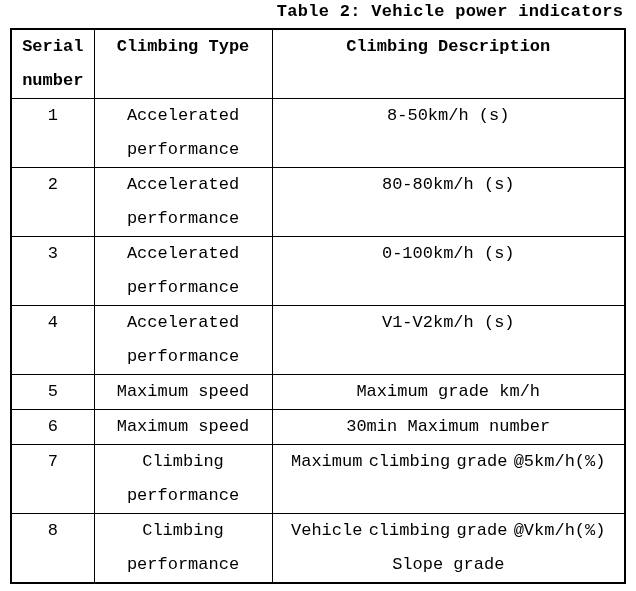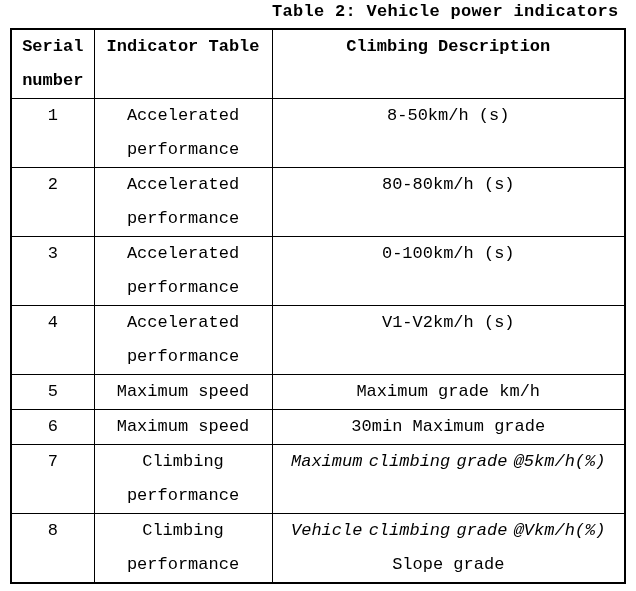--- a/index.html
+++ b/index.html
@@ -5,21 +5,21 @@
   * { margin: 0; padding: 0; box-sizing: border-box; }
   html, body {
     width: 636px; height: 591px;
     background: #ffffff;
     color: #000000;
     font-family: "Liberation Mono", "DejaVu Sans Mono", monospace;
   }
   .caption {
     margin: 2px 0 0 272px;
     width: 356px;
-    text-align: left;
+    text-align: center;
     font-size: 17px;
     line-height: 20px;
     font-weight: bold;
     white-space: nowrap;
     letter-spacing: 0.3px;
   }
   table.indicators {
     margin: 6px 0 0 10px;
     border-collapse: collapse;
     table-layout: fixed;
@@ -35,41 +35,41 @@
     vertical-align: top;
     font-size: 17px;
     line-height: 34px;
     font-weight: normal;
     white-space: nowrap;
     overflow: hidden;
   }
   th { font-weight: bold; }
   tr.h2 { height: 68px; padding-left: 16px; }
   tr.h1 { height: 34px; }
-  .tight { word-spacing: -4px; font-style: italic; }
+  .tight { word-spacing: -4px; }
 </style>
 </head>
 <body>
 
 <div class="caption">Table 2: Vehicle power indicators</div>
 
 <table class="indicators">
   <colgroup>
       <col class="c1">
       <col class="c2">
       <col class="c3">
     </colgroup>
   <tbody>
     <tr class="h2">
       <th>
         <div>Serial</div>
         <div>number</div>
       </th>
       <th>
-        <div>Indicator Table</div>
+        <div>Climbing Type</div>
       </th>
       <th>
         <div>Climbing Description</div>
       </th>
     </tr>
 
     <tr class="h2">
       <td>
           <div>1</div>
         </td>
@@ -134,21 +134,21 @@
     </tr>
 
     <tr class="h1">
       <td>
           <div>6</div>
         </td>
       <td>
         <div>Maximum speed</div>
       </td>
       <td>
-        <div>30min Maximum grade</div>
+        <div>30min Maximum number</div>
       </td>
     </tr>
 
     <tr class="h2">
       <td>
           <div>7</div>
         </td>
       <td>
         <div>Climbing</div>
         <div>performance</div>

